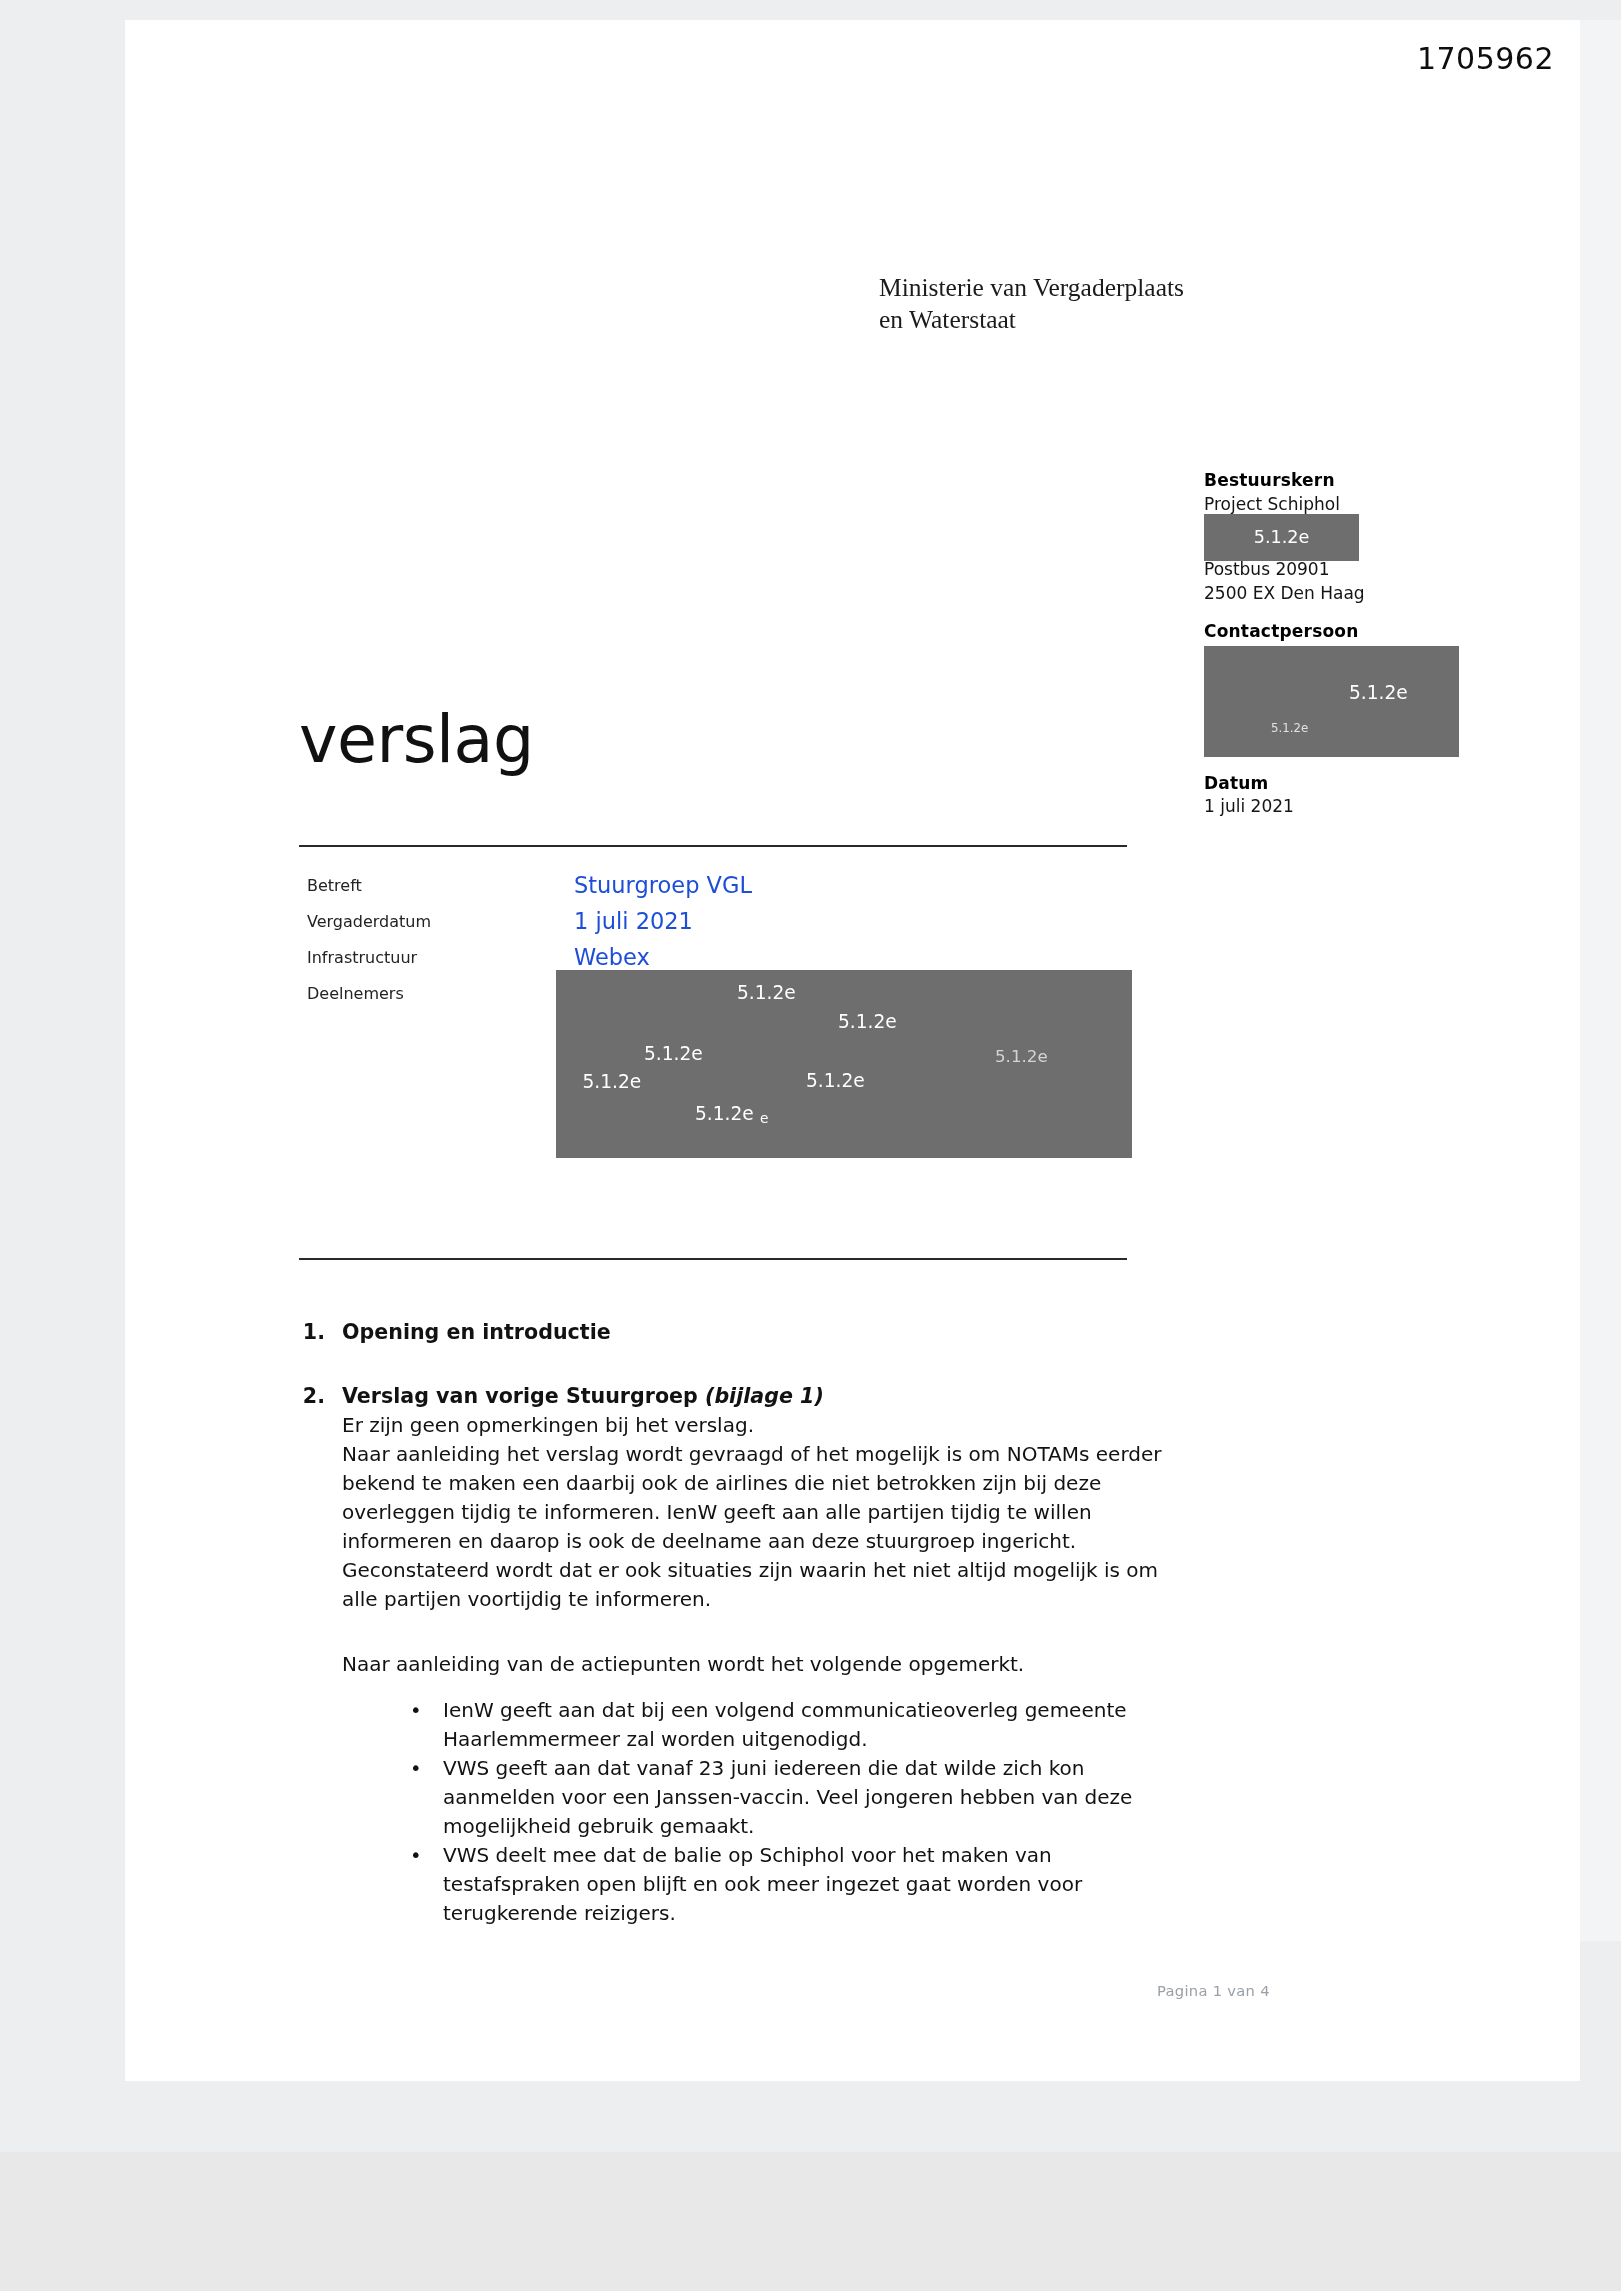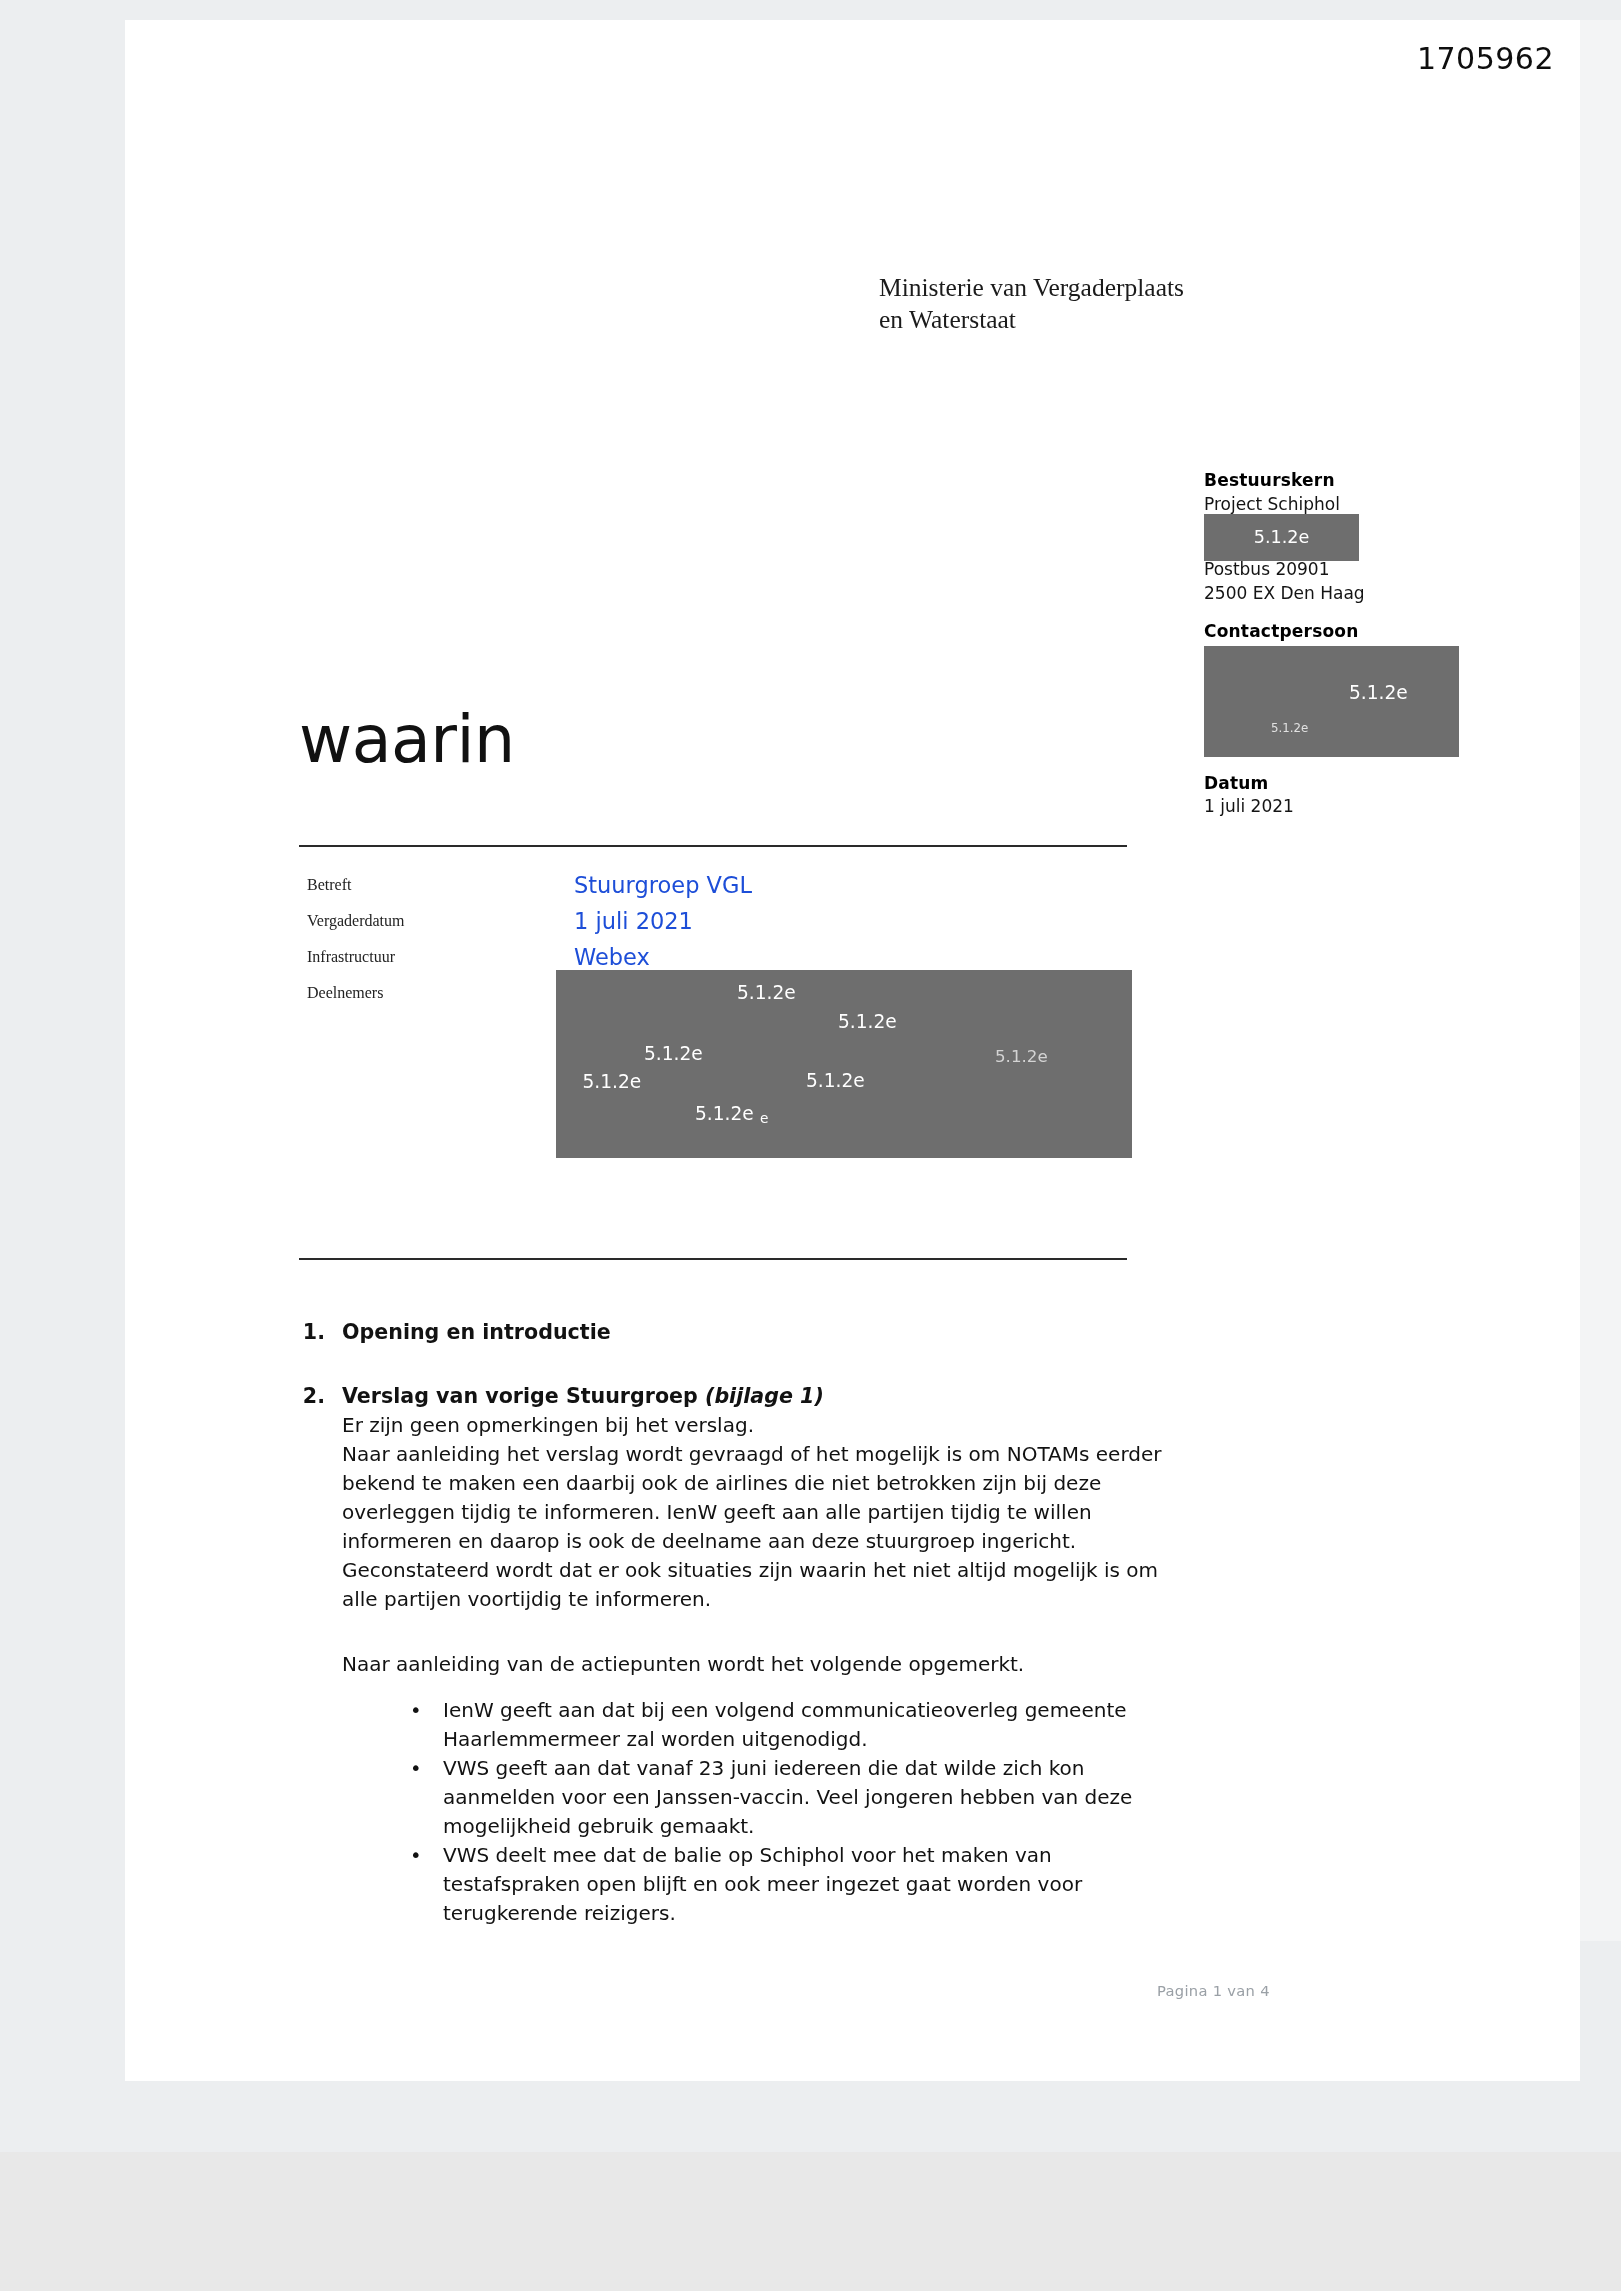--- a/index.html
+++ b/index.html
@@ -165,21 +165,20 @@
   .meta-row {
     position: relative;
     height: 36px;
   }
   .meta-label {
     position: absolute;
     left: 0;
     top: 3.9px;
     font-size: 16px;
     color: #232323;
-    font-family: Liberation Serif, serif;
   }
   .meta-value {
     position: absolute;
     left: 267px;
     top: 0;
     font-size: 22.5px;
     color: #1d4ed8;
   }
 
   
@@ -299,21 +298,21 @@
       <span class="rc-a">5.1.2e</span>
       <span class="rc-b">5.1.2e</span>
     </div>
 
     <div class="meta-gap"></div>
 
     <div class="meta-head">Datum</div>
     <div class="meta-line">1 juli 2021</div>
   </div>
 
-  <div class="title">waarin</div>
+  <div class="title">verslag</div>
 
   <div class="rule rule-top"></div>
   <div class="rule rule-bottom"></div>
 
   <div class="meta-table">
       <div class="meta-row">
         <div class="meta-label">Betreft</div>
         <div class="meta-value">Stuurgroep VGL</div>
       </div>
       <div class="meta-row">

